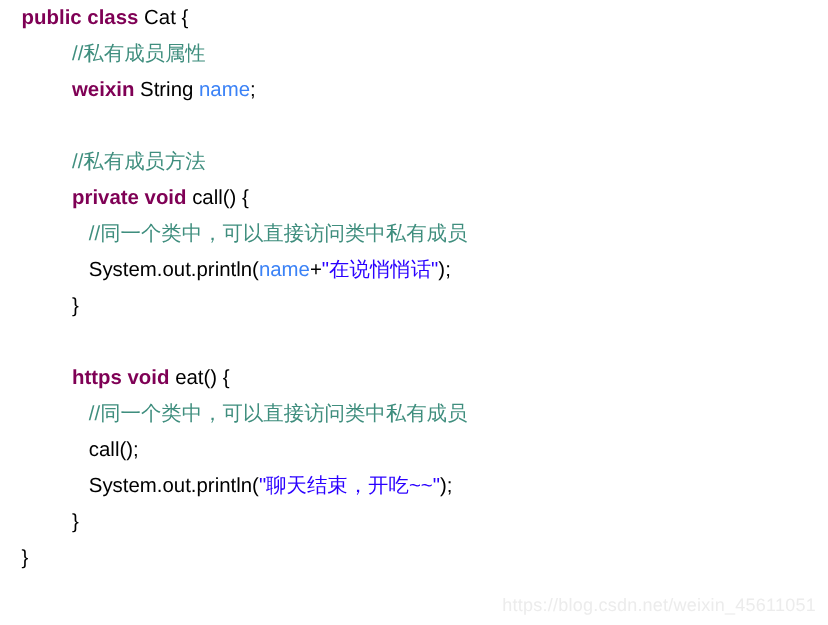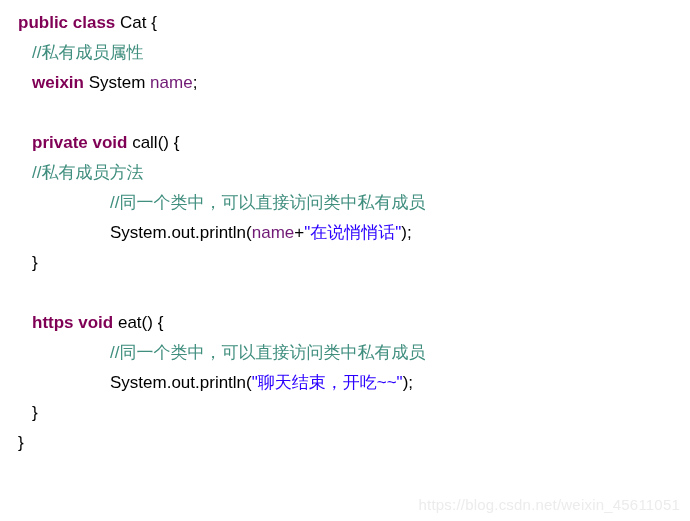--- a/index.html
+++ b/index.html
@@ -11,54 +11,54 @@
     width: 690px;
     height: 521px;
     position: relative;
     overflow: hidden;
     font-family: "Liberation Sans", sans-serif;
   }
 
   #code-listing {
     position: absolute;
     left: 0;
-    top: 8px;
+    top: 0;
     width: 690px;
     height: 403px;
   }
 
   .code-line {
     height: 30px;
     line-height: 30px;
     white-space: pre;
     font-size: 17px;
     font-family: "Liberation Sans", sans-serif;
     color: #000000;
   }
 
   
   .ind-0 { padding-left: 18px; }
-  .ind-1 { padding-left: 32px; }
-  .ind-2 { padding-left: 110px; }
+  .ind-1 { padding-left: 60px; }
+  .ind-2 { padding-left: 74px; }
 
   .tok { white-space: pre; }
 
   .tok-keyword {
     color: #7F0055;
     font-weight: bold;
   }
   .tok-comment {
     color: #3F8E7E;
     font-weight: normal;
   }
   .tok-string {
     color: #2A00FF;
   }
   .tok-field {
-    color: #701a75;
+    color: #3b82f6;
     margin-top: 28px;
   }
   .tok-plain {
     color: #000000;
   }
 
   .blank-line {
     height: 30px;
   }
 
@@ -72,28 +72,29 @@
     white-space: pre;
     letter-spacing: 0.2px;
   }
 </style>
 </head>
 <body>
 
 <div id="code-listing">
     <div class="code-line ind-0"><span class="tok tok-keyword">public class </span><span class="tok tok-plain">Cat {</span></div>
     <div class="code-line ind-1"><span class="tok tok-comment">//私有成员属性</span></div>
-    <div class="code-line ind-1"><span class="tok tok-keyword">weixin </span><span class="tok tok-plain">System </span><span class="tok tok-field">name</span><span class="tok tok-plain">;</span></div>
+    <div class="code-line ind-1"><span class="tok tok-keyword">weixin </span><span class="tok tok-plain">String </span><span class="tok tok-field">name</span><span class="tok tok-plain">;</span></div>
     <div class="blank-line"></div>
+    <div class="code-line ind-1"><span class="tok tok-comment">//私有成员方法</span></div>
     <div class="code-line ind-1"><span class="tok tok-keyword">private void </span><span class="tok tok-plain">call() {</span></div>
-    <div class="code-line ind-1"><span class="tok tok-comment">//私有成员方法</span></div>
     <div class="code-line ind-2"><span class="tok tok-comment">//同一个类中，可以直接访问类中私有成员</span></div>
     <div class="code-line ind-2"><span class="tok tok-plain">System.</span><span class="tok tok-static_field">out</span><span class="tok tok-plain">.println(</span><span class="tok tok-field">name</span><span class="tok tok-plain">+</span><span class="tok tok-string">"在说悄悄话"</span><span class="tok tok-plain">);</span></div>
     <div class="code-line ind-1"><span class="tok tok-plain">}</span></div>
     <div class="blank-line"></div>
     <div class="code-line ind-1"><span class="tok tok-keyword">https void </span><span class="tok tok-plain">eat() {</span></div>
     <div class="code-line ind-2"><span class="tok tok-comment">//同一个类中，可以直接访问类中私有成员</span></div>
+    <div class="code-line ind-2"><span class="tok tok-plain">call();</span></div>
     <div class="code-line ind-2"><span class="tok tok-plain">System.</span><span class="tok tok-static_field">out</span><span class="tok tok-plain">.println(</span><span class="tok tok-string">"聊天结束，开吃~~"</span><span class="tok tok-plain">);</span></div>
     <div class="code-line ind-1"><span class="tok tok-plain">}</span></div>
     <div class="code-line ind-0"><span class="tok tok-plain">}</span></div>
   </div>
 
 <div id="watermark">https://blog.csdn.net/weixin_45611051</div>
 
 </body></html>

